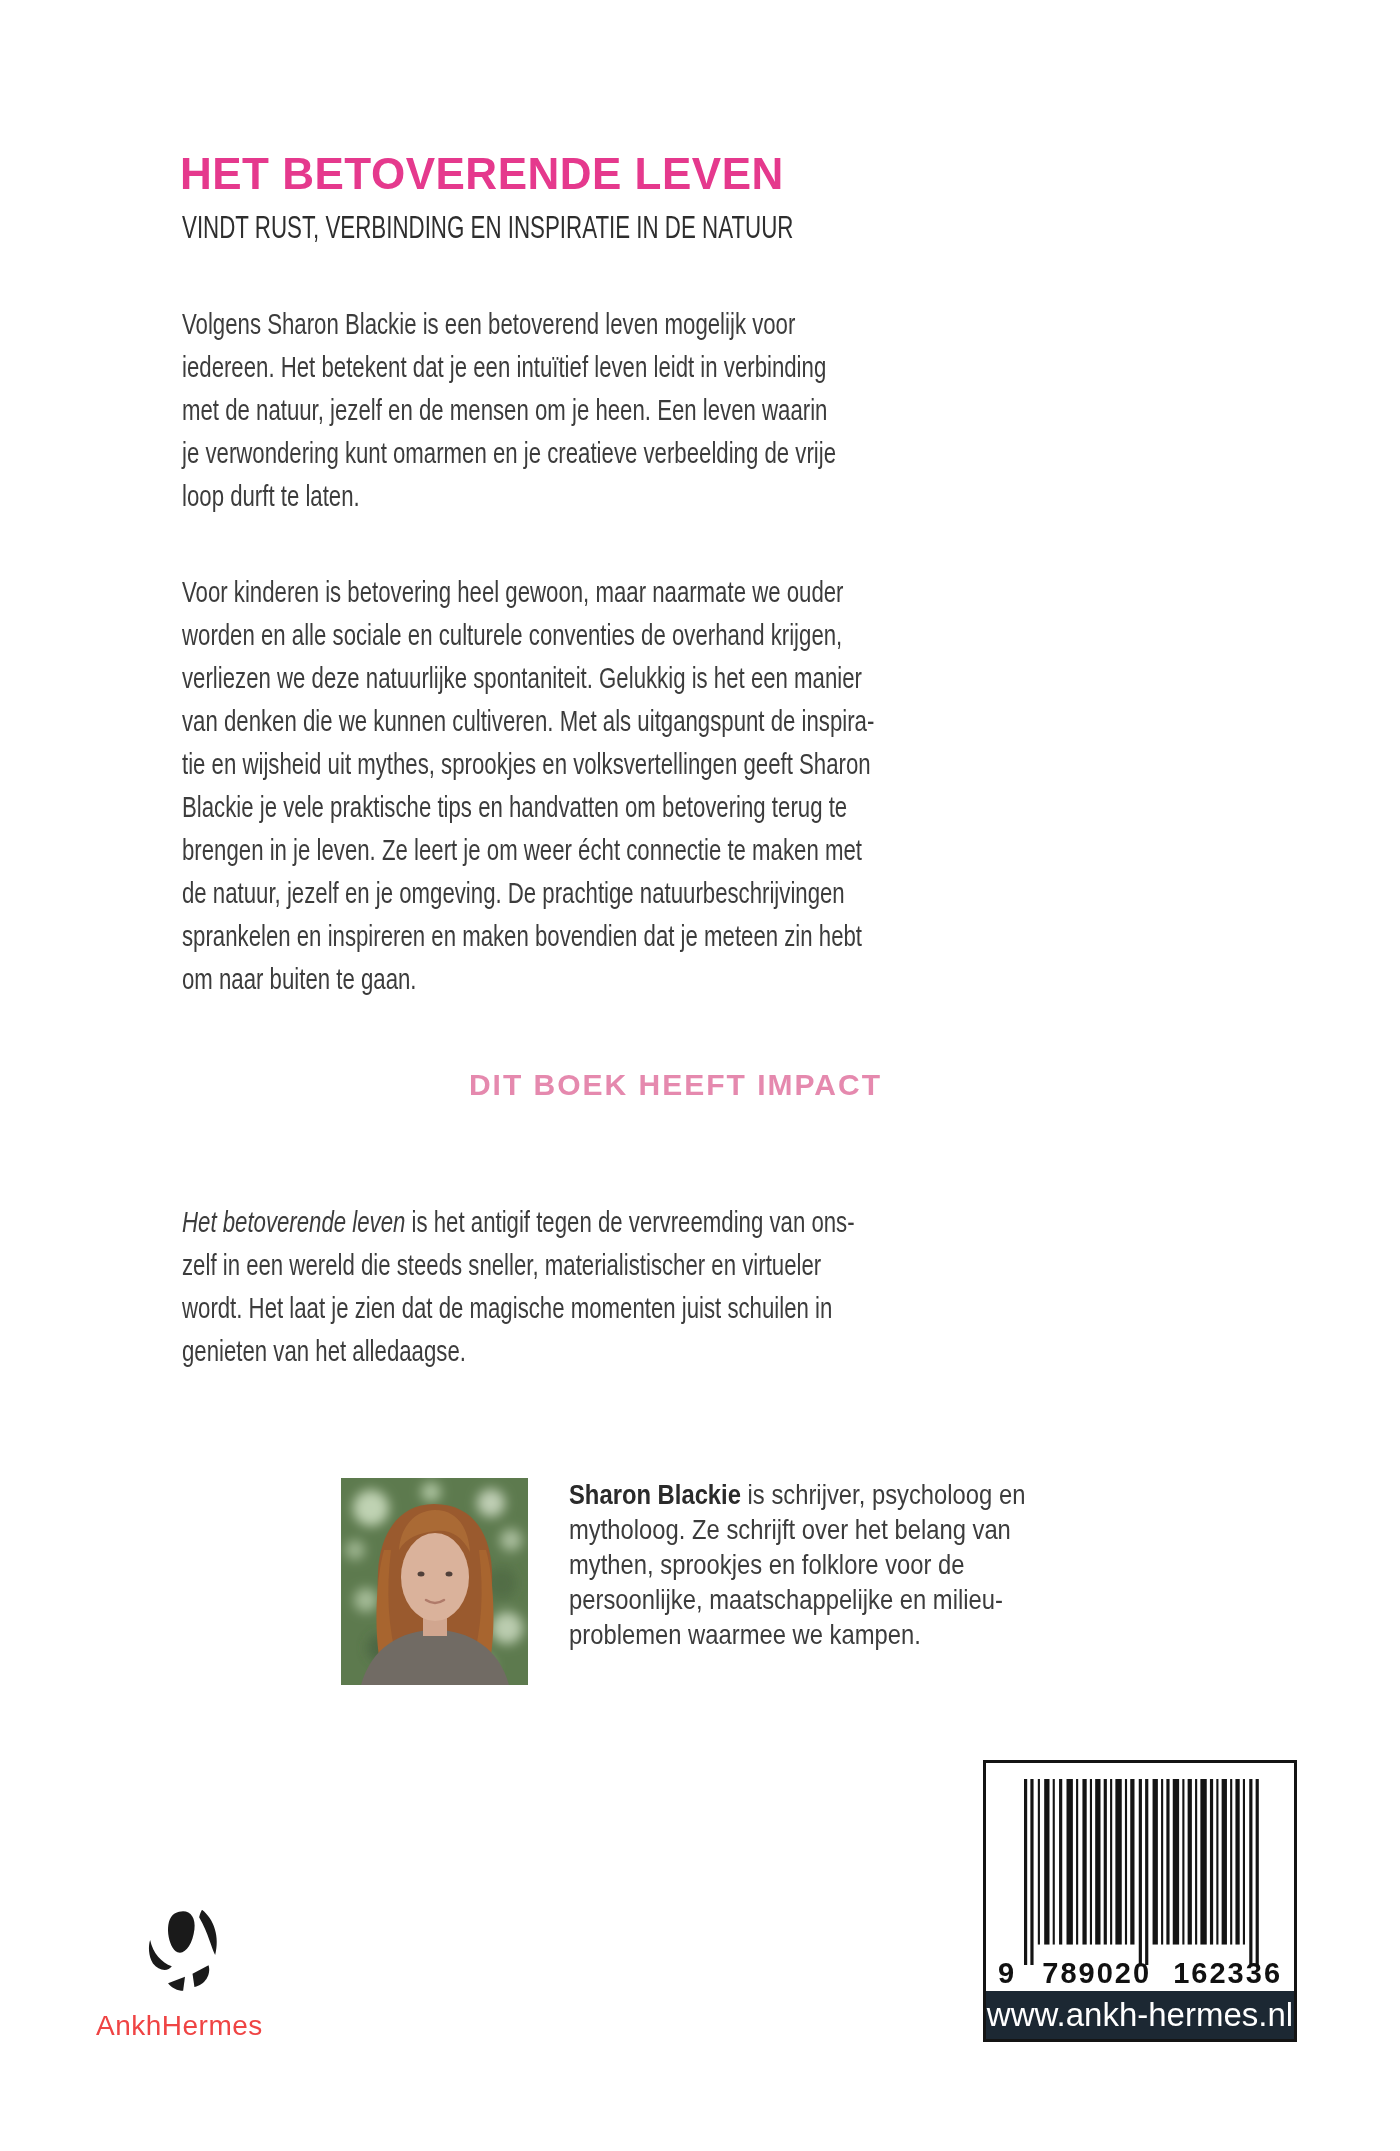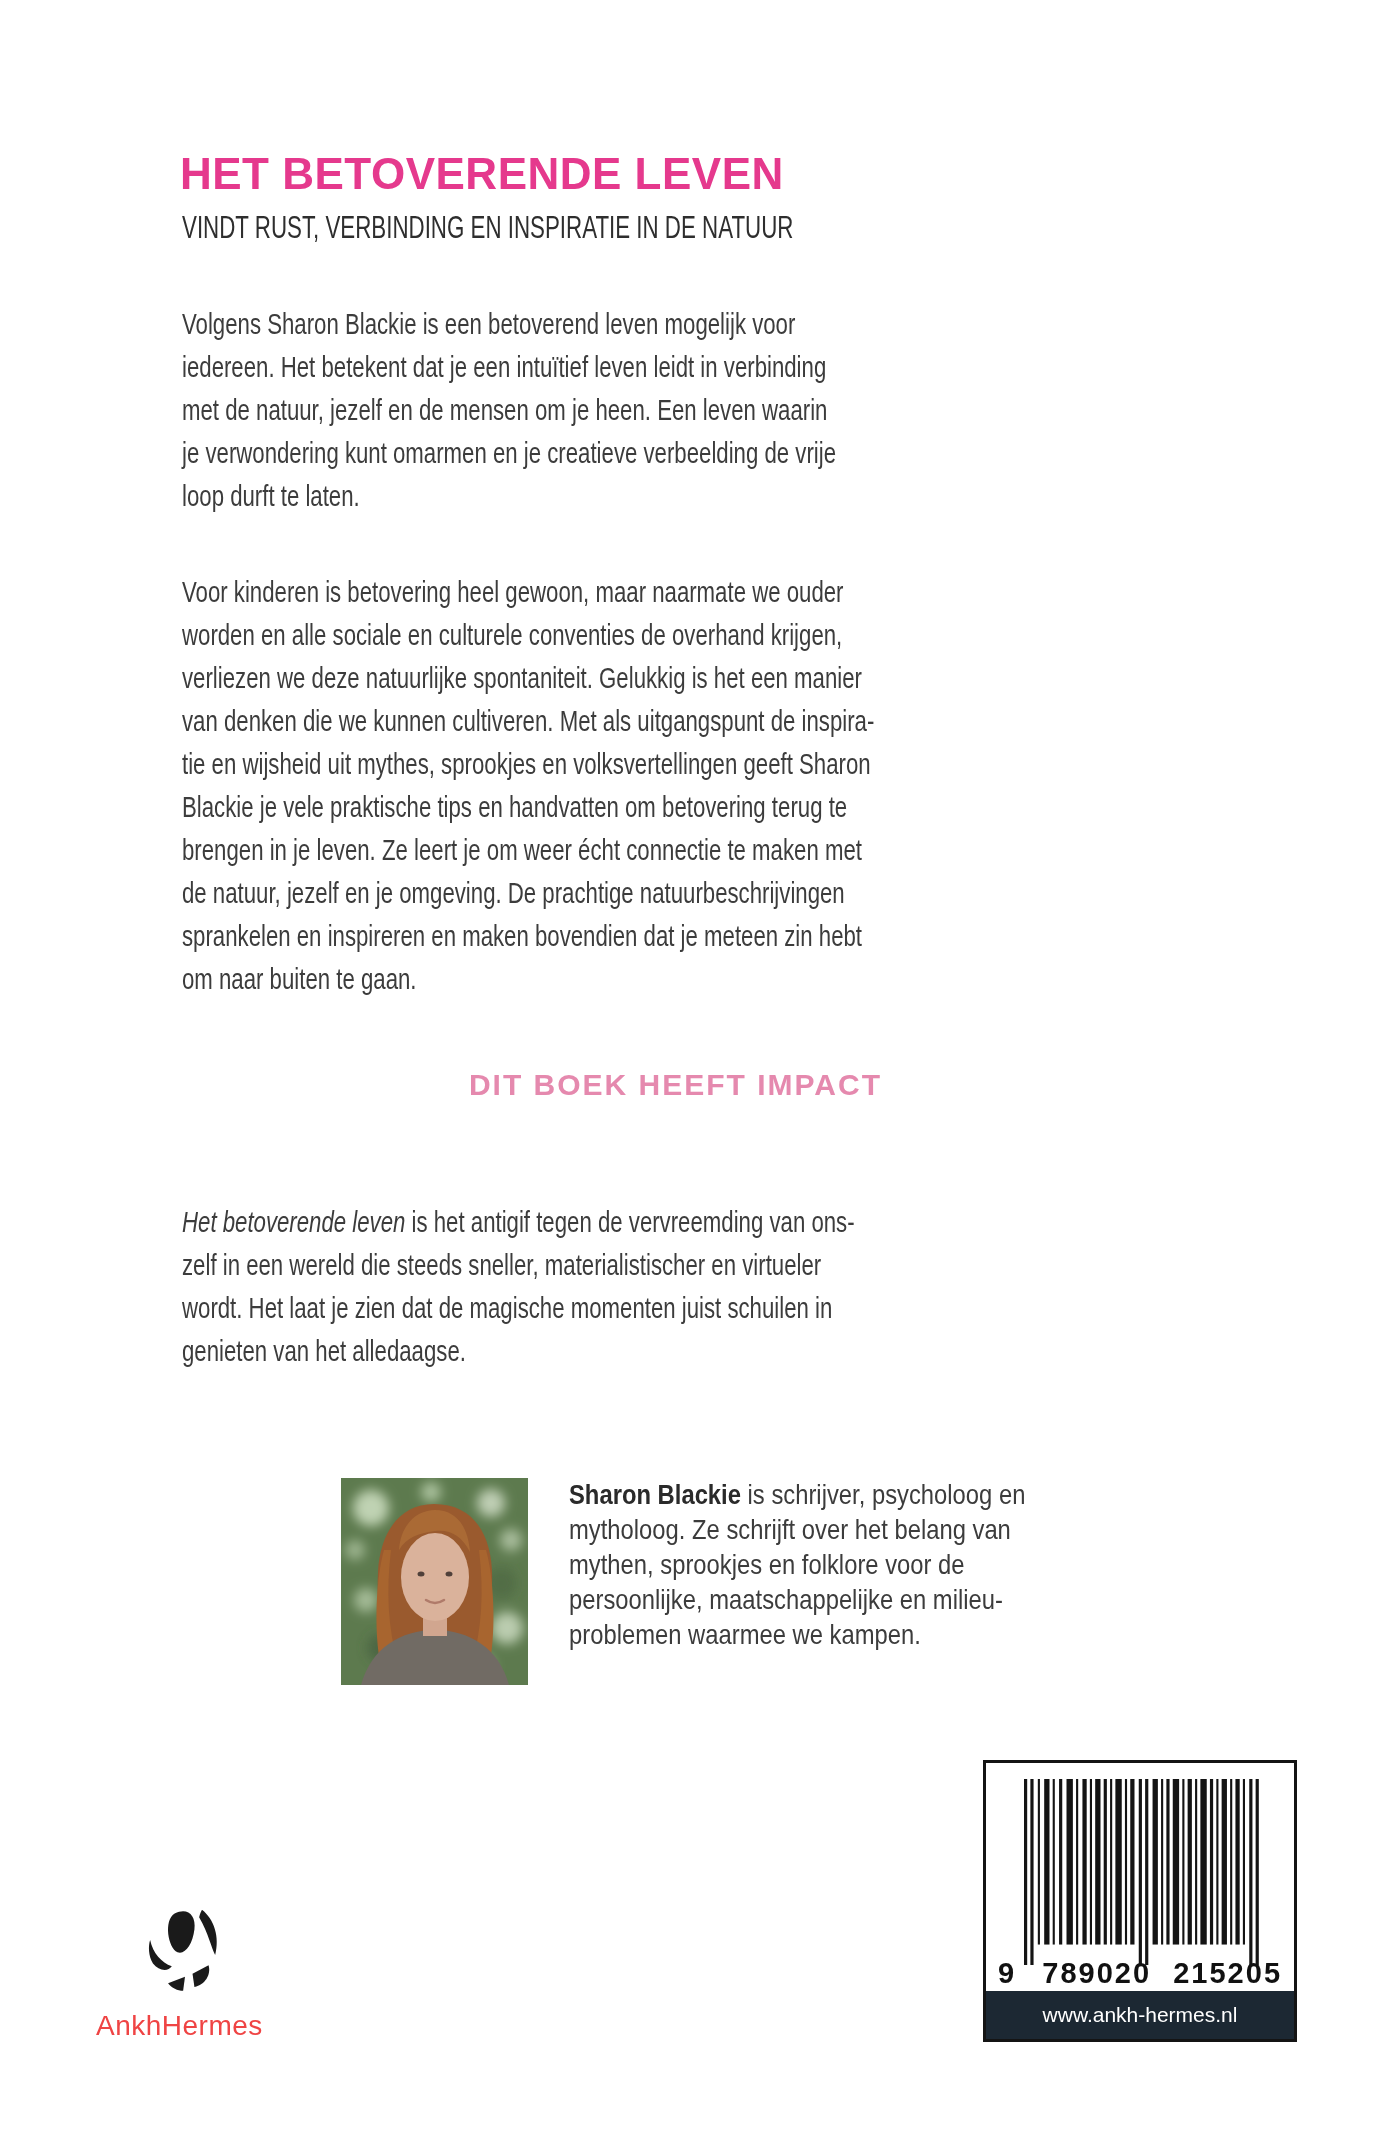--- a/index.html
+++ b/index.html
@@ -56,21 +56,21 @@
   .digits {
     position:absolute; left:12px; top:194px; width:284px;
     display:flex; align-items:baseline;
     font-size:29px; font-weight:700; color:#111111;
   }
   .digits .prefix { margin-right:6px; }
   .digits .grp { flex:1; text-align:right; letter-spacing:2px; }
   .band {
     position:absolute; left:0; right:0; bottom:0; height:48px;
     background:#1c2833; color:#ffffff; display:flex;
-    align-items:center; justify-content:center; font-size:21px;
+    align-items:center; justify-content:center; font-size:33px;
   }
 </style>
 </head>
 <body>
 
 <div class="page">
 
   <div class="abs title">HET BETOVERENDE LEVEN</div>
   <div class="abs subtitle">VINDT RUST, VERBINDING EN INSPIRATIE IN DE NATUUR</div>
 
@@ -187,20 +187,20 @@
           <rect x="194" y="0" width="2" height="178"></rect>
         <rect x="199" y="0" width="4" height="178"></rect>
           <rect x="206" y="0" width="2" height="178"></rect>
         <rect x="212" y="0" width="3" height="200"></rect>
           <rect x="218" y="0" width="3" height="200"></rect>
       </g>
     </svg>
     <div class="digits">
       <span class="prefix">9</span>
       <span class="grp">789020</span>
-      <span class="grp">215205</span>
+      <span class="grp">162336</span>
     </div>
     <div class="band">
       <span>www.ankh-hermes.nl</span>
     </div>
   </div>
 
 </div>
 
 </body></html>

